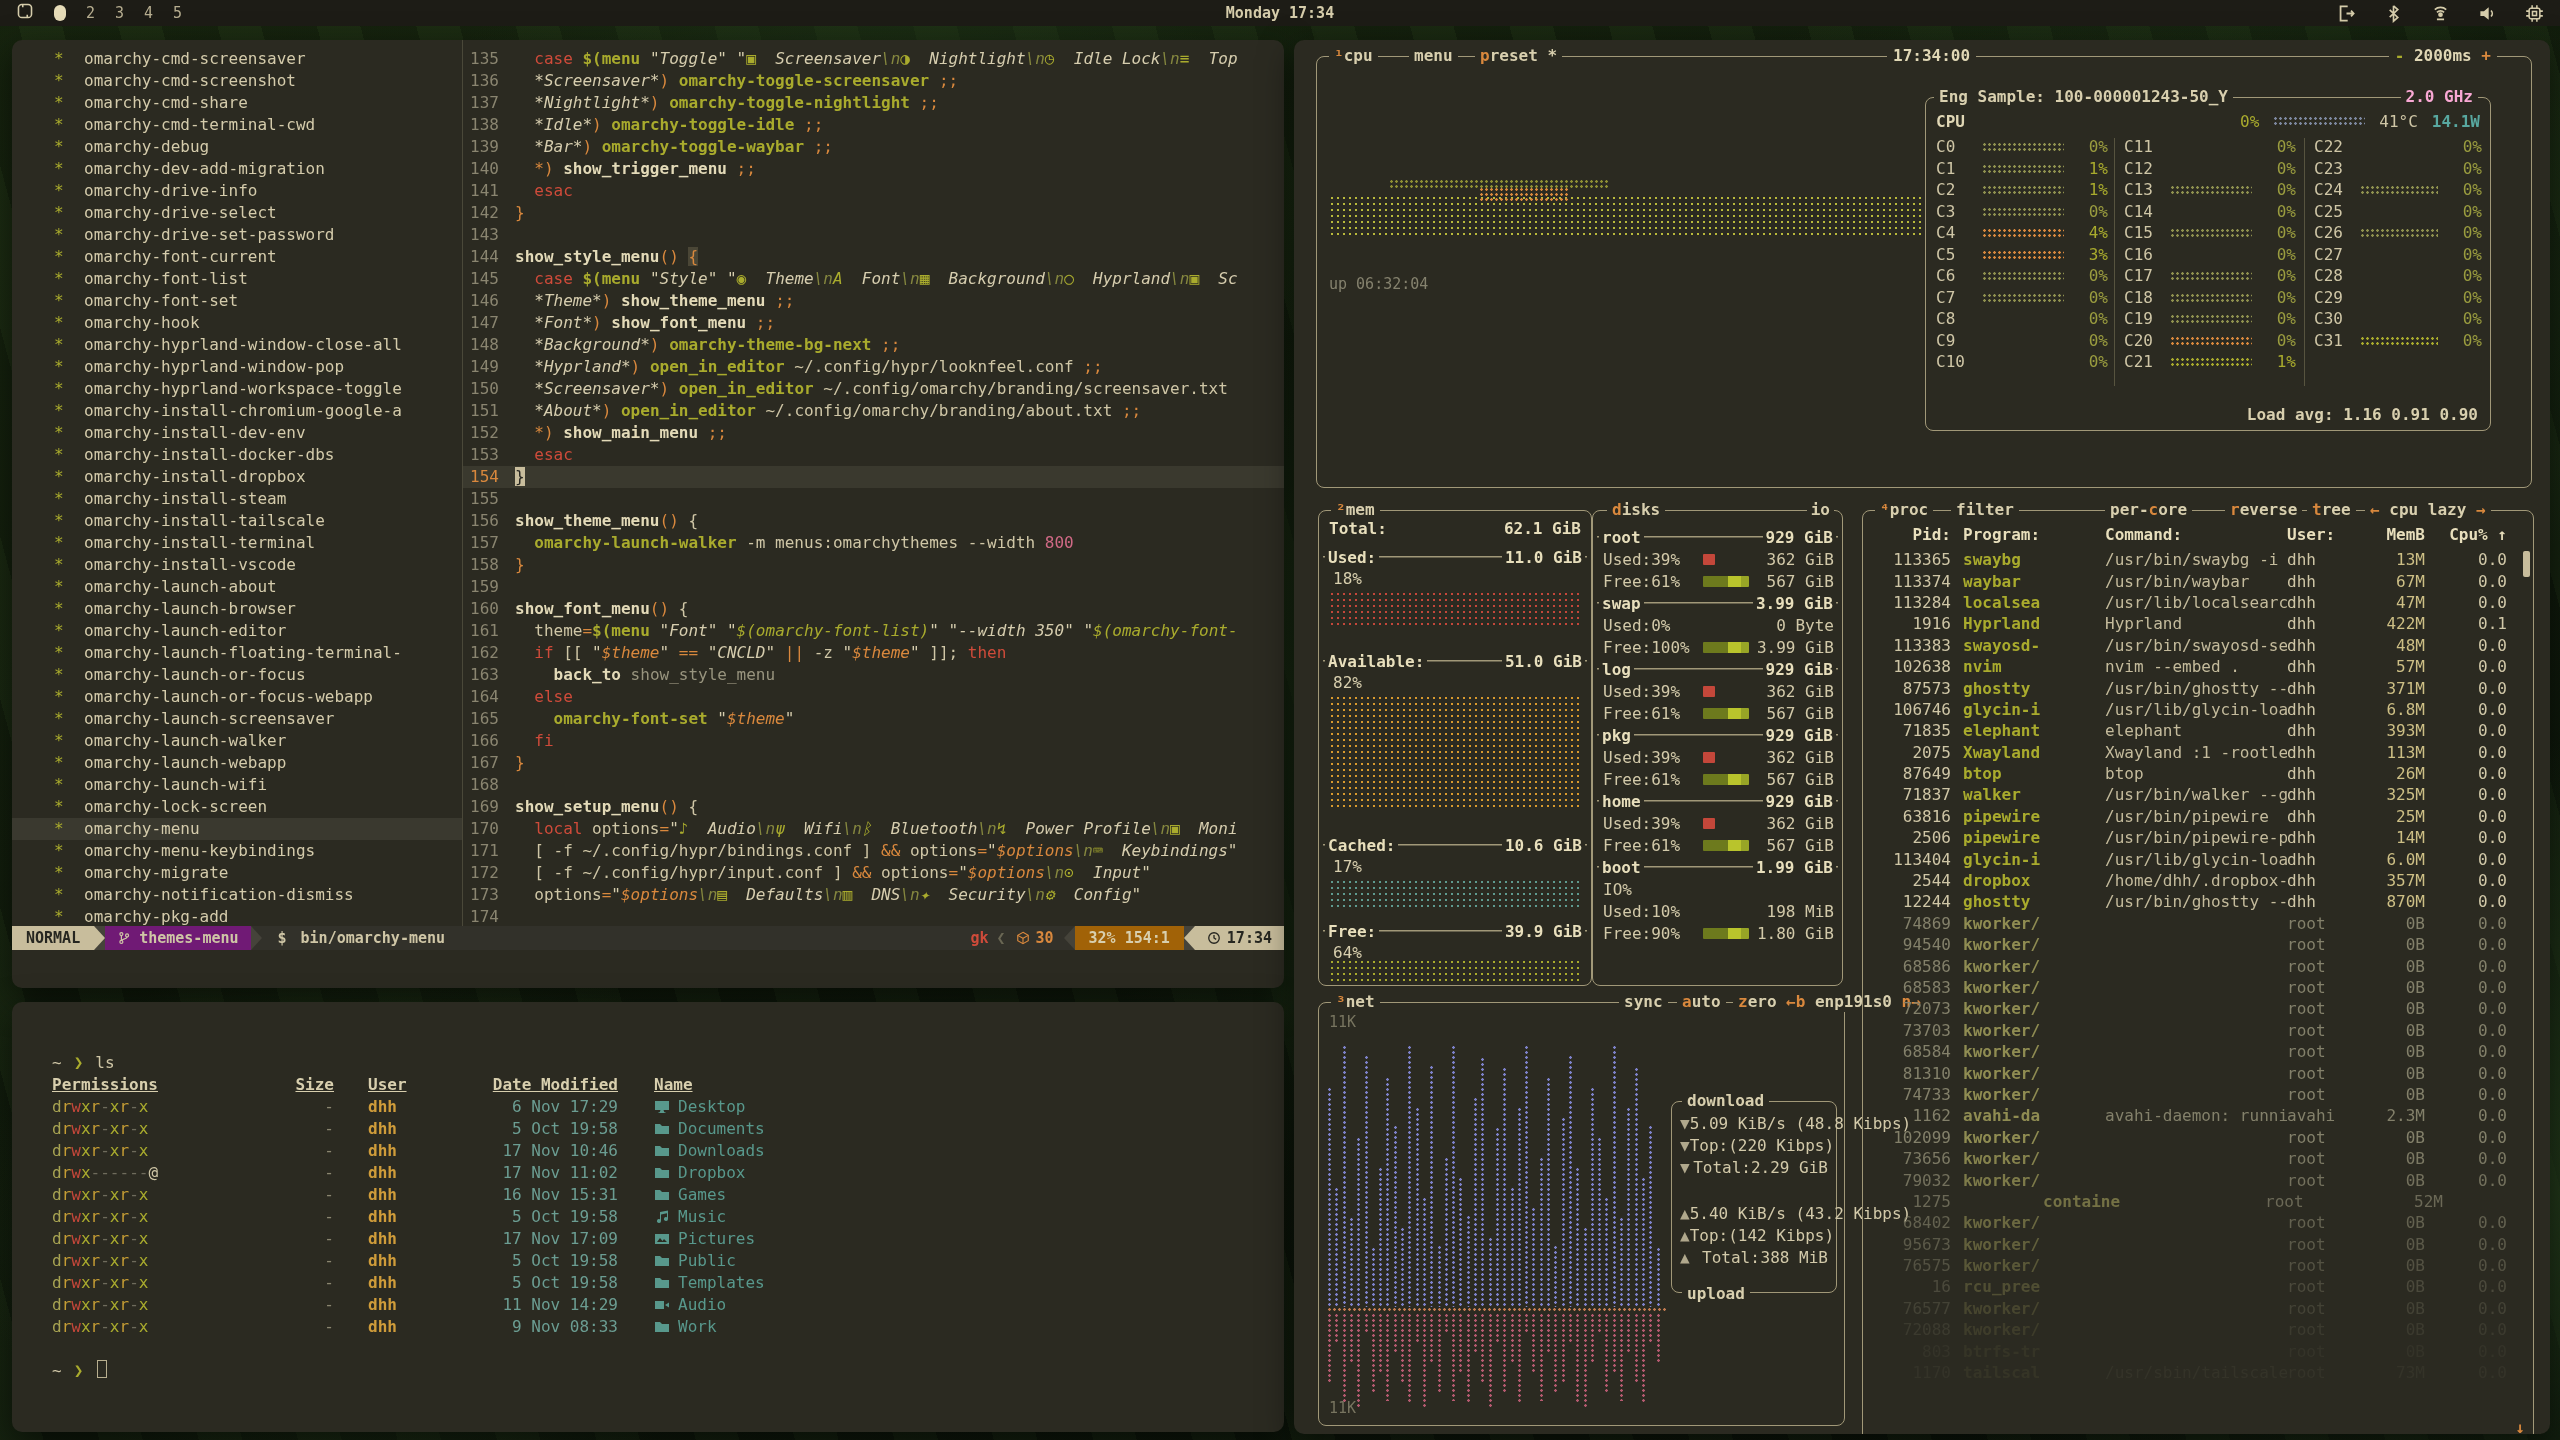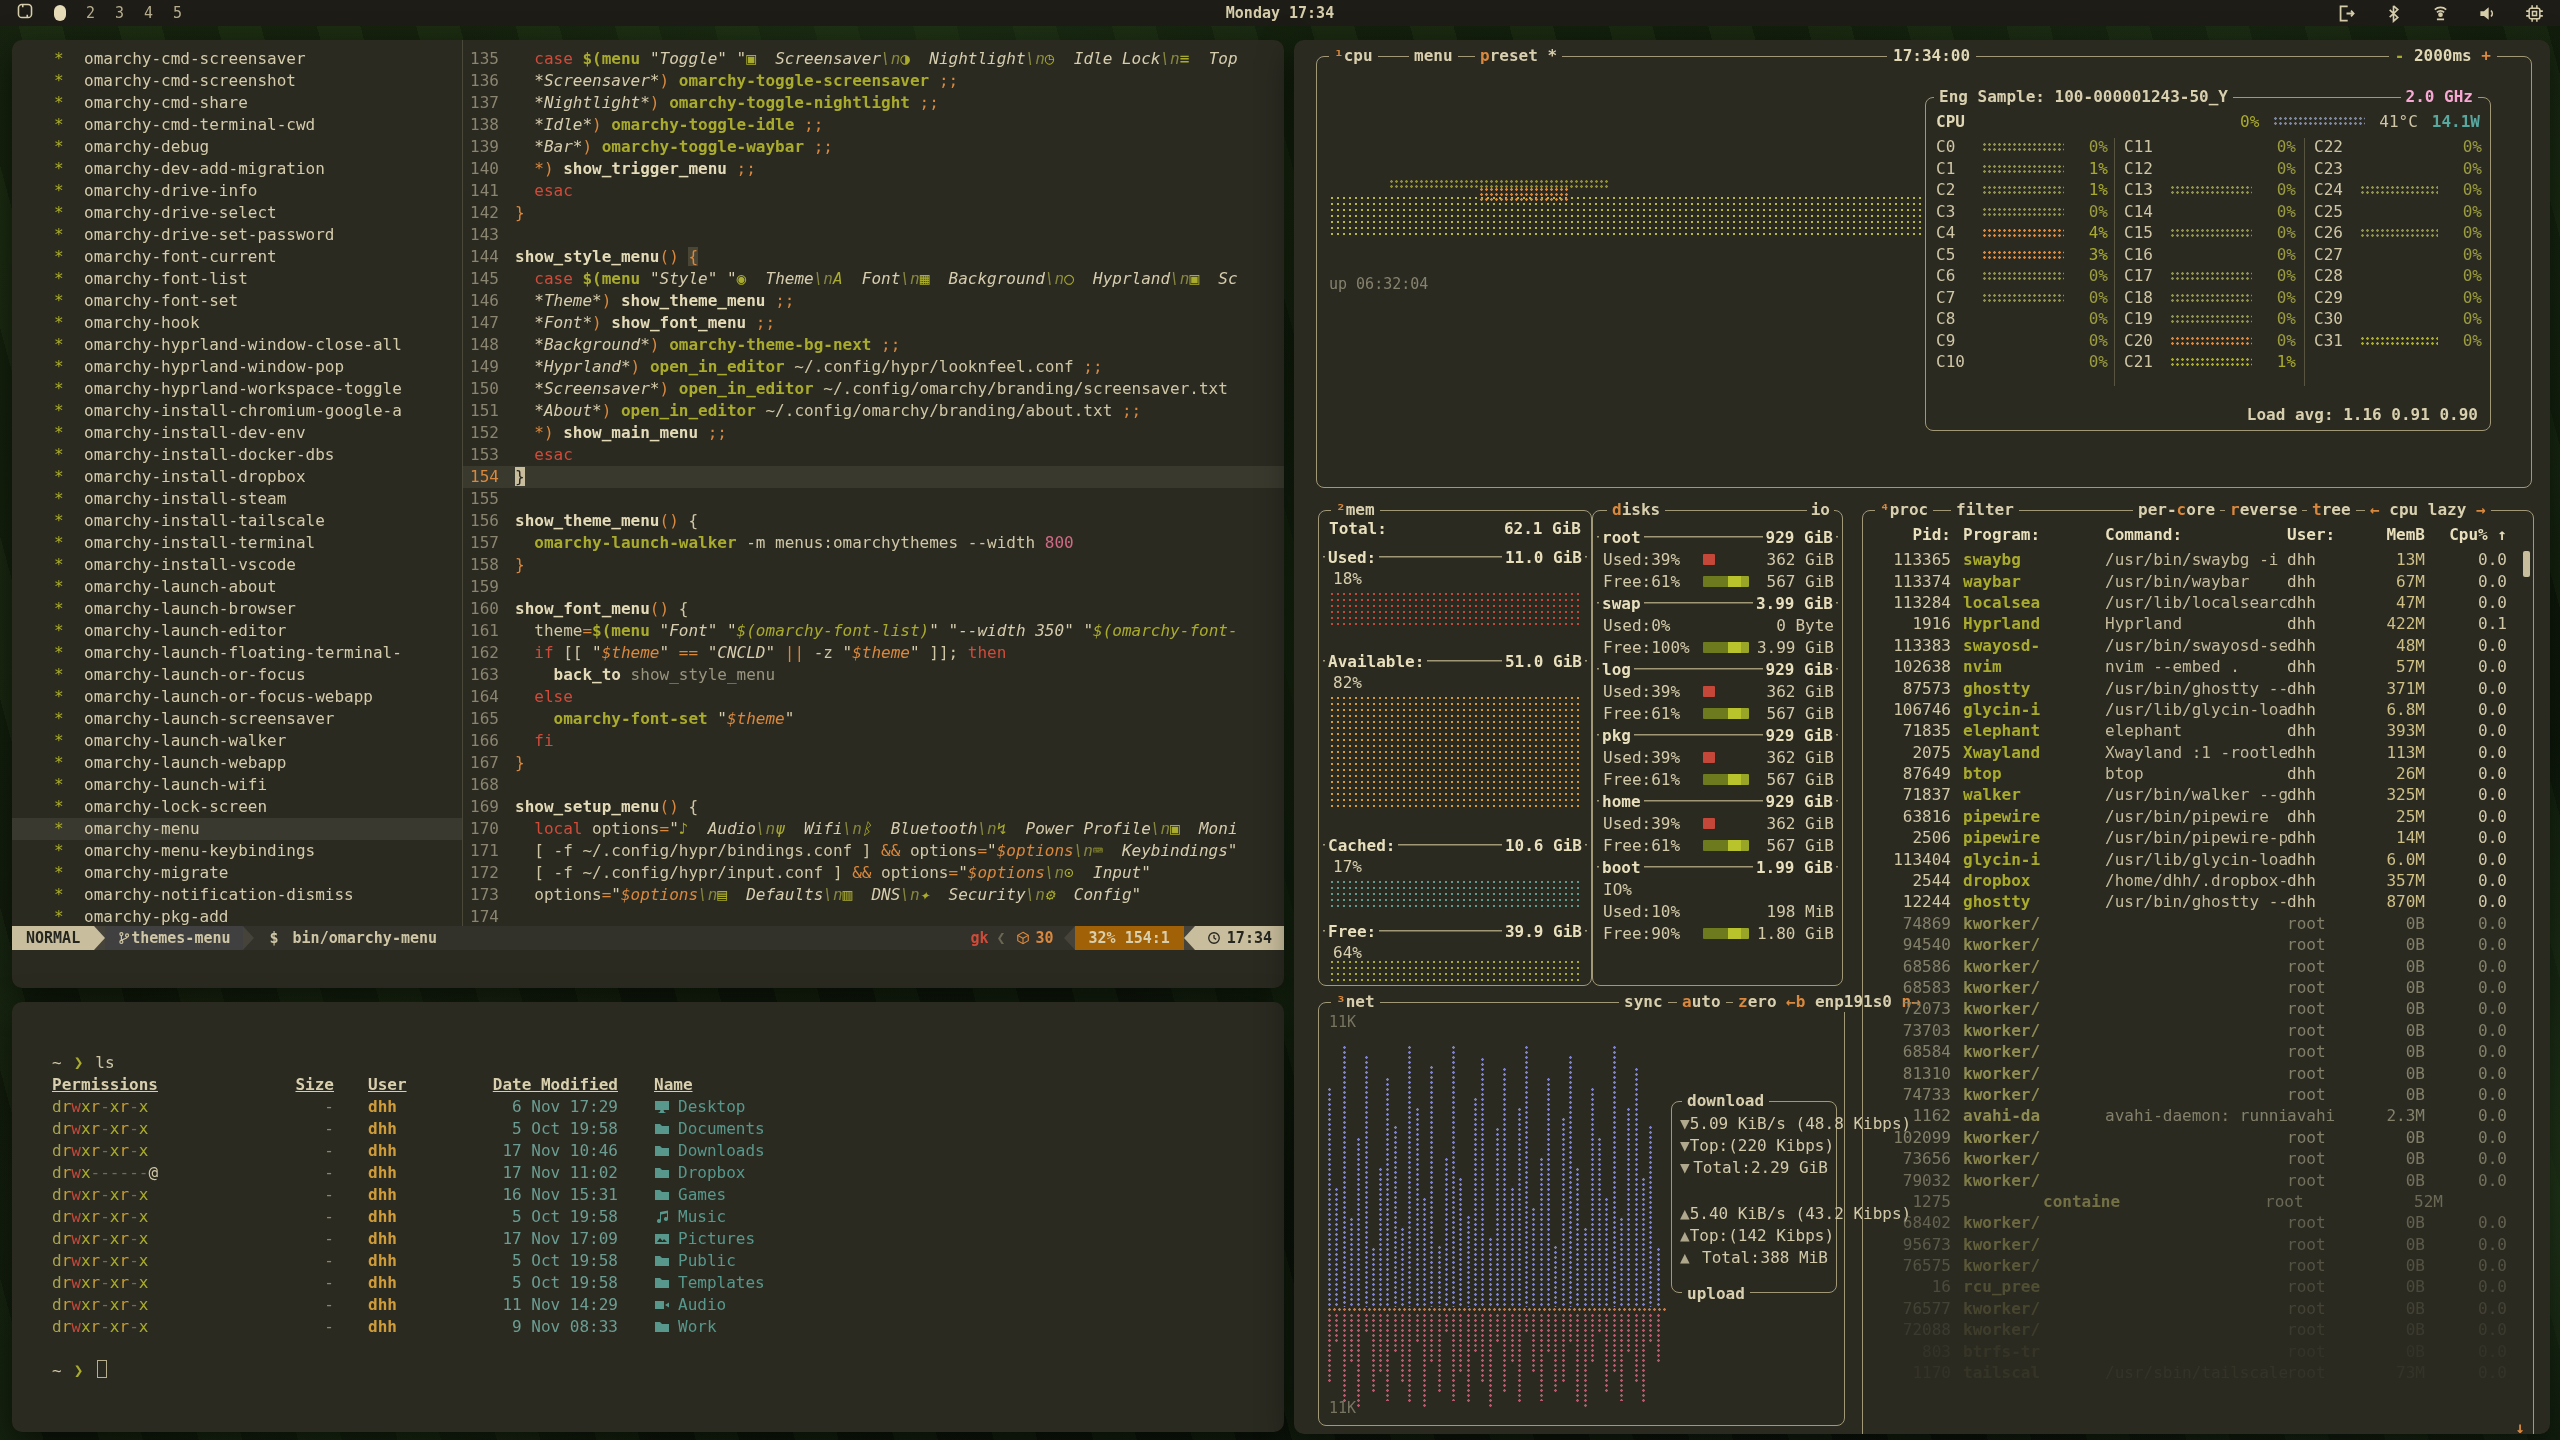--- a/index.html
+++ b/index.html
@@ -46,21 +46,21 @@
   .ctext{white-space:pre}
   .c-r{color:var(--red)} .c-y{color:var(--acc);font-weight:bold} .c-o{color:var(--org)}
   .c-s{color:#d6cdae;font-style:italic} .c-i{color:var(--acc);font-style:italic}
   .c-e{color:#85873f;font-style:italic} .c-w{color:var(--tan-br);font-weight:bold}
   .c-v{color:var(--org);font-style:italic} .c-m{color:#d16a86} .c-d{color:#98947e}
   .c-mp{background:#4a4636;color:var(--org)}
   .c-cur{background:#c8bd9c;color:#262620}
   .statusline{position:absolute;left:0;top:886px;height:24px;width:100%;background:#32312a;
     display:flex;align-items:stretch;font-size:15px;font-weight:bold;line-height:24px}
   .sl-mode{background:#c8bd9c;color:#262620;padding:0 14px}
-  .sl-branch{background:#404040;padding:0 12px;display:flex;align-items:center;color:#cfc6a6}
+  .sl-branch{background:#701a75;padding:0 12px;display:flex;gap:8px;align-items:center;color:#cfc6a6}
   .sl-file{padding:0 16px;color:#cfc6a6;display:flex;gap:14px}
   .sl-spacer{flex:1}
   .sl-flag{color:var(--red);padding:0 8px}
   .sl-sep{color:#6a6754;font-weight:normal}
   .sl-plug{color:var(--org);padding:0 10px;display:flex;gap:6px;align-items:center}
   .sl-pos{background:#a16207;padding:0 14px;color:#d8cfae}
   .sl-time{background:#c8bd9c;color:#262620;padding:0 12px;display:flex;gap:6px;align-items:center}
   .tri{width:0;height:0;border-top:12px solid transparent;border-bottom:12px solid transparent}
   .t1{border-left:11px solid #c8bd9c;background:#45433a}
   .t2{border-left:11px solid #45433a;background:#32312a}
@@ -784,21 +784,21 @@
       <div class="netline" style="top:100px"><span class="arr">▲</span><span>5.40 KiB/s (43.2 Kibps)</span></div>
       <div class="netline" style="top:122px"><span class="arr">▲</span><span>Top:</span><span class="nv">(142 Kibps)</span></div>
       <div class="netline" style="top:144px"><span class="arr">▲</span><span>Total:</span><span class="nv">388 MiB</span></div>
       <span class="uplabel">upload</span>
     </div>
   </div>
 
   <div class="box" id="procbox">
     <span class="blabel" style="left:12px"><span class="num">⁴</span><span>proc</span></span>
     <span class="blabel btn" style="left:88px">filter</span>
-    <span class="blabel btn" style="left:270px"><span>per-</span><span class="hot">c</span><span>ore</span></span>
+    <span class="blabel btn" style="left:242px"><span>per-</span><span class="hot">c</span><span>ore</span></span>
     <span class="blabel btn" style="left:362px"><span class="hot">r</span><span>everse</span></span>
     <span class="blabel btn" style="left:444px"><span class="hot">t</span><span>ree</span></span>
     <span class="blabel btn" style="left:502px"><span class="hot">←</span><span> cpu lazy </span><span class="hot">→</span></span>
     <div class="prochead">
       <span class="f-pid">Pid:</span><span class="f-gap"></span>
       <span class="f-prog">Program:</span>
       <span class="f-cmd">Command:</span>
       <span class="f-user">User:</span>
       <span class="f-mem">MemB</span>
       <span class="f-cpu"><span>Cpu%</span><span> ↑</span></span>

